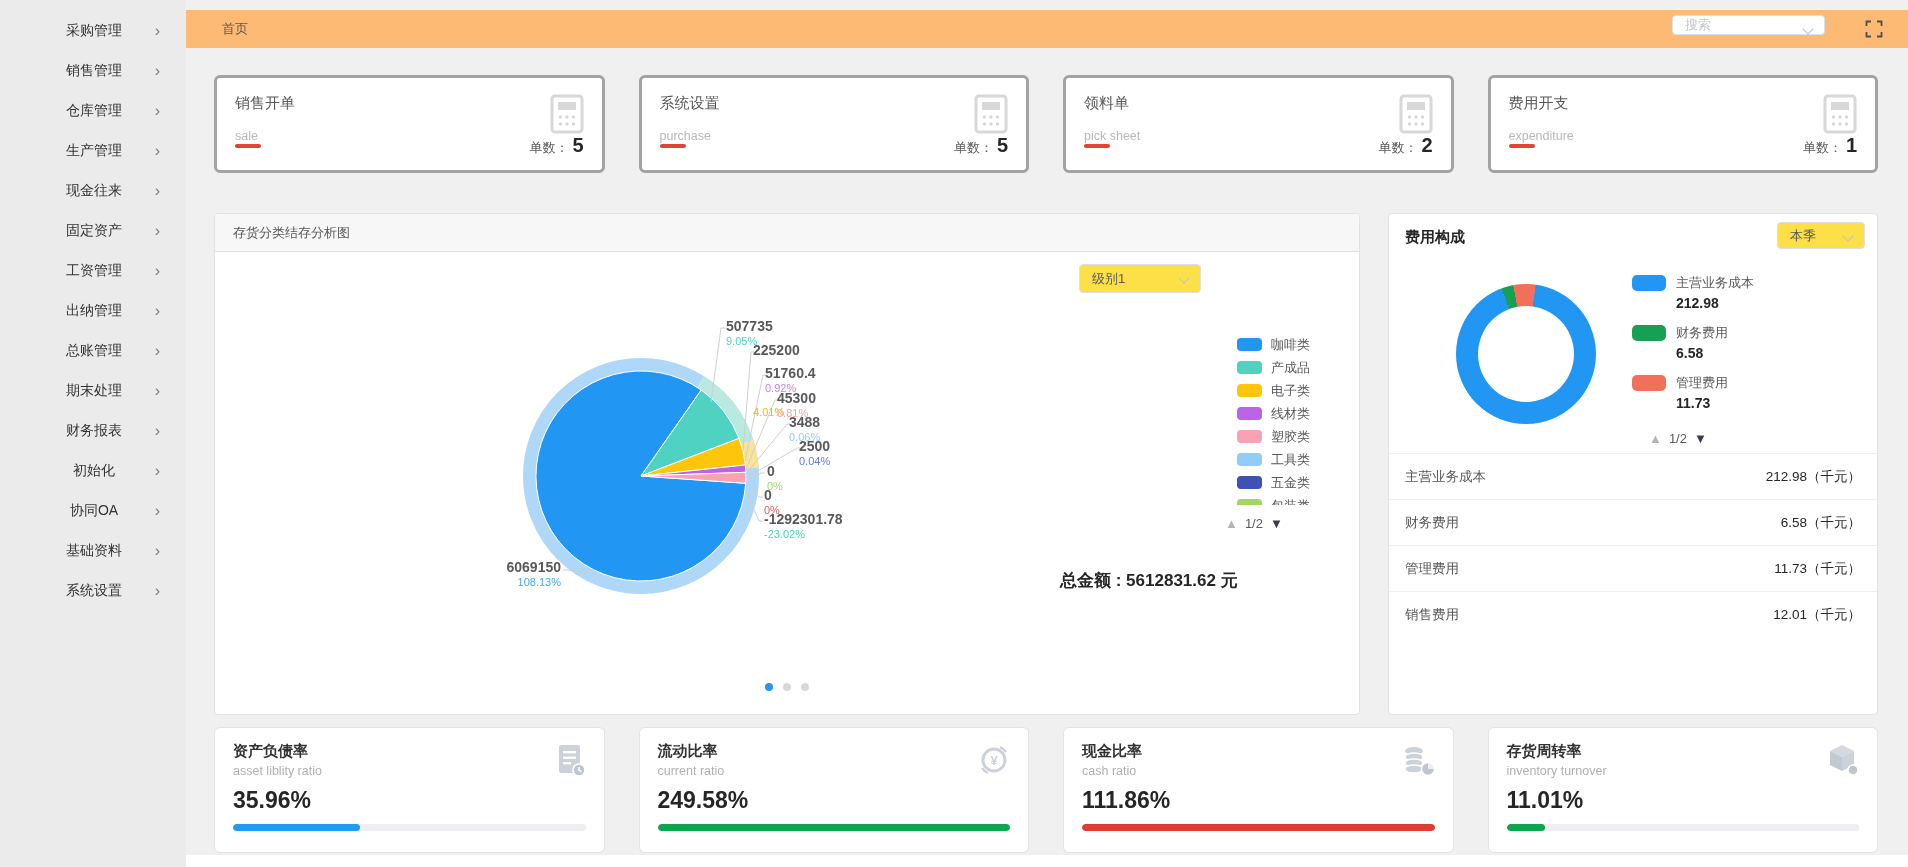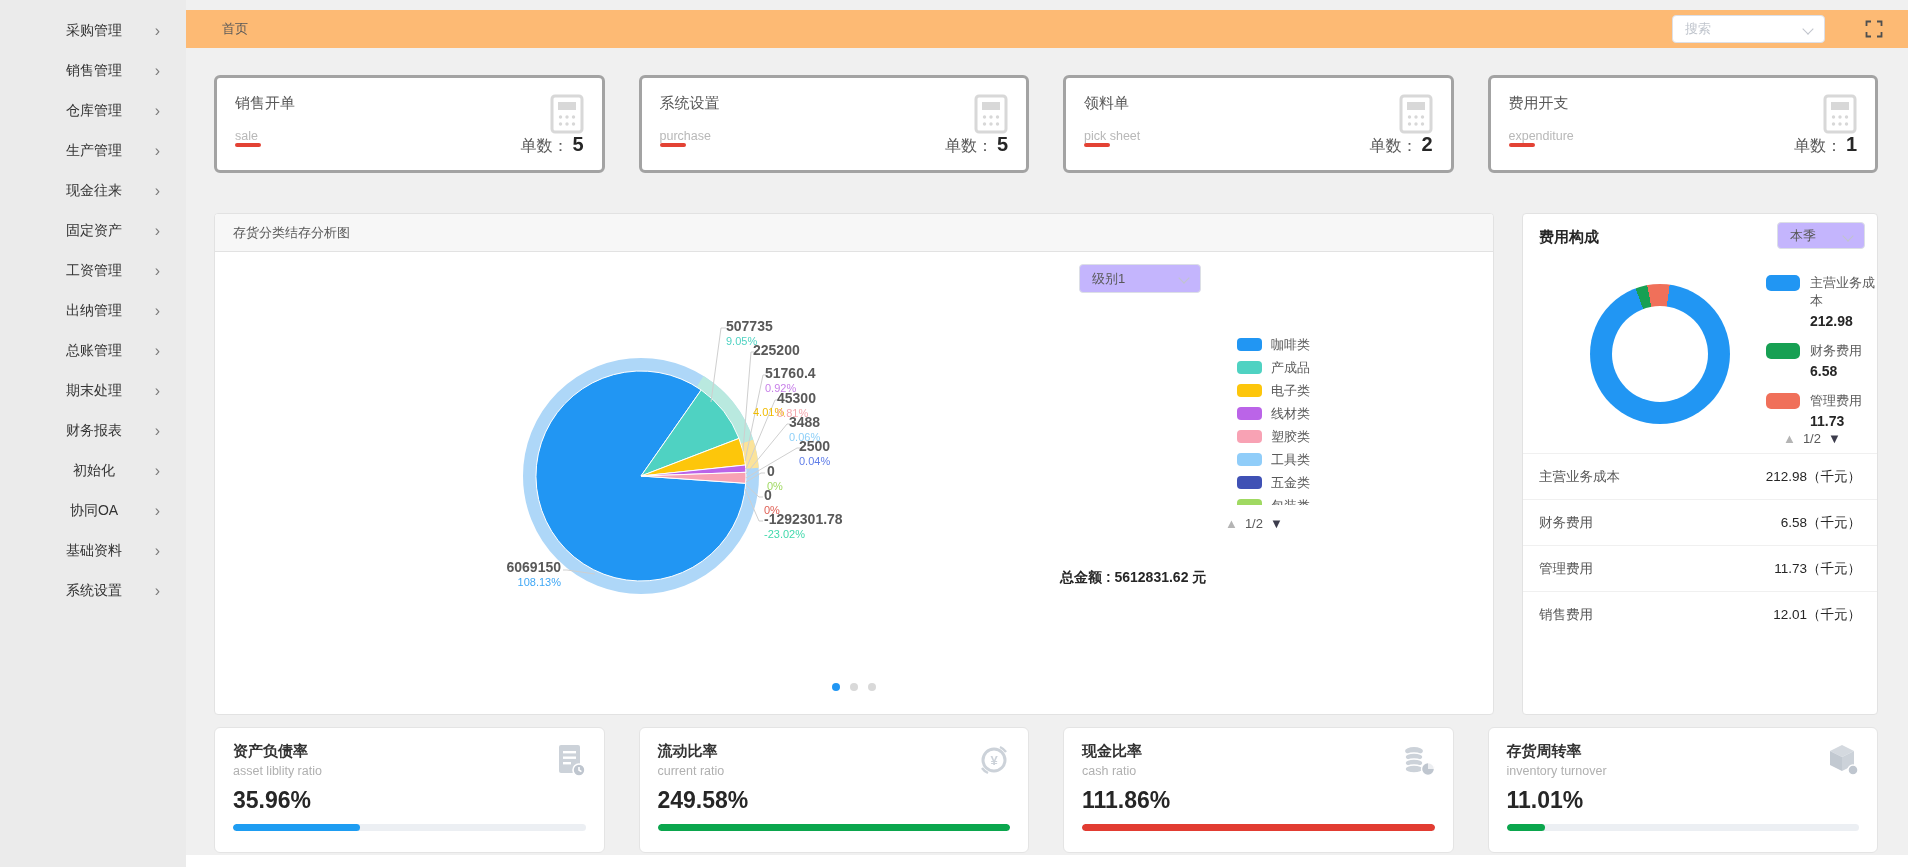--- a/index.html
+++ b/index.html
@@ -9,61 +9,61 @@
 
   
   .sidebar { position:absolute; left:0; top:0; width:186px; height:867px; background:#ebebeb; padding-top:11px; }
   .side-item { position:relative; height:40px; display:flex; align-items:center; cursor:pointer;padding-left:22px; }
   .side-label { flex:1; text-align:center; padding-left:20px; padding-right:40px; font-size:14px; color:#333; }
   .side-chev { position:absolute; right:26px; top:50%; transform:translateY(-50%); color:#7d7d7d; font-size:16px; line-height:1; }
 
   
   .topbar { position:absolute; left:186px; top:10px; right:0; height:38px; background:#fdba74; }
   .home-tab { position:absolute; left:36px; top:0; height:38px; line-height:38px; font-size:13px; color:#595959; cursor:pointer; }
-  .search-select { position:absolute; right:83px; top:5px; width:153px; height:28px; border:1px solid #dcdfe6; border-radius:4px; background:#fff; cursor:pointer; }
+  .search-select { position:absolute; right:83px; top:5px; width:153px; height:20px; border:1px solid #dcdfe6; border-radius:4px; background:#fff; cursor:pointer; }
   .search-select .ph { position:absolute; left:12px; top:50%; transform:translateY(-50%); font-size:13px; color:#bfc4cc; }
   .chev-down { position:absolute; right:12px; top:9px; width:8px; height:8px; border-right:1.4px solid #c0c4cc; border-bottom:1.4px solid #c0c4cc; transform:rotate(45deg); }
   .fullscreen-btn { position:absolute; right:24px; top:9px; width:20px; height:20px; cursor:pointer; }
 
   
   .content { position:absolute; left:186px; top:48px; right:0; bottom:12px; padding:27px 30px 0 28px; }
   .row-cards { display:flex; gap:34px; height:98px; margin-bottom:40px; }
   .stat-card { flex:1; position:relative; background:#fff; border:3px solid #a3a3a3; border-radius:6px; padding:16px 18px; }
   .stat-title { font-size:15px; color:#595959; }
   .stat-sub { font-size:12.5px; color:#b8b8b8; margin-top:16px; }
   .calc-icon { position:absolute; right:18px; top:16px; }
   .stat-bottom { position:absolute; left:18px; right:18px; bottom:13px; display:flex; align-items:center; justify-content:space-between; }
   .red-dash { width:26px; height:4px; border-radius:2px; background:#e34234; }
   .count-wrap { display:flex; align-items:baseline; gap:4px; }
-  .count-label { font-size:16px; color:#595959;margin-left:16px; }
+  .count-label { font-size:13px; color:#595959;margin-left:16px; }
   .count-num { font-size:20px; font-weight:bold; color:#262626; }
 
   .row-main { display:flex; gap:28px; height:502px; margin-bottom:12px; }
 
   
-  .inv-panel { width:1280px; background:#fff; border:1px solid #e2e2e2; border-radius:4px; overflow:hidden; }
+  .inv-panel { width:1146px; background:#fff; border:1px solid #e2e2e2; border-radius:4px; overflow:hidden; }
   .inv-header { height:38px; background:#f7f7f7; border-bottom:1px solid #e2e2e2; line-height:38px; padding-left:18px; font-size:13px; color:#595959; }
   .inv-body { position:relative; height:462px; }
-  .mini-select { position:absolute; border:1px solid #dcdfe6; border-radius:4px; background:#c4b5fd; cursor:pointer; }
+  .mini-select { position:absolute; border:1px solid #dcdfe6; border-radius:4px; background:#fde047; cursor:pointer; }
   .mini-select .sel-txt { position:absolute; left:12px; top:50%; transform:translateY(-50%); font-size:13px; color:#595959; }
   .level-select { left:864px; top:12px; width:122px; height:29px; }
   .pie-svg { position:absolute; left:0; top:0; }
   .callout { position:absolute; line-height:1.15; }
   .co-val { font-size:14px; font-weight:bold; color:#595959; }
   .co-pct { font-size:11px; margin-top:1px; }
   .co-right { text-align:right; }
   .inv-legend { position:absolute; left:1022px; top:81px; height:172px; overflow:hidden; }
   .lg-item { display:flex; align-items:center; gap:9px; height:23px; cursor:pointer; }
   .lg-pill { width:25px; height:13px; border-radius:4px; }
   .lg-label { font-size:13px; color:#595959; }
   .pager { position:absolute; display:flex; align-items:center; gap:7px; font-size:13px; color:#595959; }
   .inv-pager { left:1010px; top:264px; }
   .tri-up { font-size:13px; color:#b4b4b4; cursor:pointer; line-height:1; }
   .tri-down { font-size:13px; color:#3c3c4c; cursor:pointer; line-height:1; }
-  .total-line { position:absolute; left:845px; top:317px; font-size:14px; font-weight:bold; color:#262626; }
+  .total-line { position:absolute; left:845px; top:317px; font-size:17px; font-weight:bold; color:#262626; }
   .dots { position:absolute; left:50%; transform:translateX(-50%); bottom:23px; display:flex; gap:10px; }
   .dot { width:8px; height:8px; border-radius:50%; background:#d9d9d9; cursor:pointer; }
   .dot.active { background:#2196f3; }
 
   
   .exp-panel { flex:1; position:relative; background:#fff; border:1px solid #e2e2e2; border-radius:4px; }
   .exp-title { position:absolute; left:16px; top:14px; font-size:15px; font-weight:600; color:#262626; }
   .period-select { right:12px; top:8px; width:88px; height:27px; }
   .donut { position:absolute; left:67px; top:70px; width:140px; height:140px; border-radius:50%; }
   .donut::after { content:""; position:absolute; left:22px; top:22px; width:96px; height:96px; border-radius:50%; background:#fff; }

